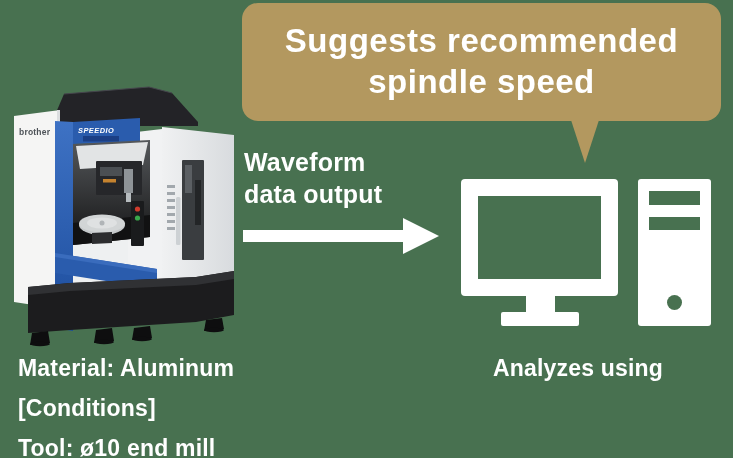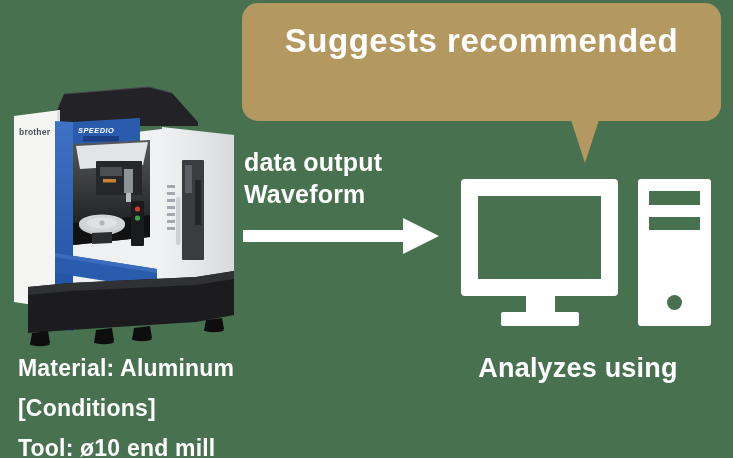--- a/index.html
+++ b/index.html
@@ -58,32 +58,33 @@
   
   .conditions{
     position:absolute;left:18px;top:348px;
     color:var(--white);font-weight:bold;
     font-size:23px;line-height:40px;
     letter-spacing:.2px;
   }
   .analysis{
     position:absolute;left:423px;top:348px;width:310px;
     color:var(--white);font-weight:bold;
-    font-size:27px;line-height:40px;
+    font-size:23px;line-height:40px;
     text-align:center;
     letter-spacing:.2px;
   }
 </style>
 </head>
 <body>
 
 <div class="stage">
 
   <div class="bubble">
     <div>Suggests recommended</div>
+    <div>spindle speed</div>
     <div class="bubble-tail"></div>
   </div>
 
   <svg class="machine-svg" width="228" height="262" viewBox="0 0 228 262">
     <defs>
       <linearGradient id="gradPillar" x1="0" y1="0" x2="0" y2="1">
         <stop offset="0" stop-color="#3e72c4"></stop>
           <stop offset="1" stop-color="#1c4c9c"></stop>
       </linearGradient>
       <linearGradient id="gradInt" x1="0" y1="0" x2="0" y2="1">
@@ -176,22 +177,22 @@
         <polygon points="196,235 212,233 214,244 194,246"></polygon>
         <ellipse cx="30" cy="259" rx="10" ry="2.2"></ellipse>
         <ellipse cx="94" cy="257" rx="10" ry="2.2"></ellipse>
         <ellipse cx="132" cy="254" rx="10" ry="2.2"></ellipse>
         <ellipse cx="204" cy="245" rx="10" ry="2.2"></ellipse>
       </g>
     </g>
   </svg>
 
   <div class="wave-label">
+    <div>Waveform</div>
     <div>data output</div>
-    <div>Waveform</div>
   </div>
 
   <svg class="arrow-svg" width="197" height="38" viewBox="0 0 197 38">
     <polygon class="white-fill" points="0,13 160,13 160,1 196,19 160,37 160,25 0,25"></polygon>
   </svg>
 
   <svg class="computer-svg" width="270" height="155" viewBox="0 0 270 155">
     <g>
       <rect class="white-fill" x="9" y="6" width="157" height="117" rx="4"></rect>
       <rect class="bg-fill" x="26" y="23" width="123" height="83"></rect>

